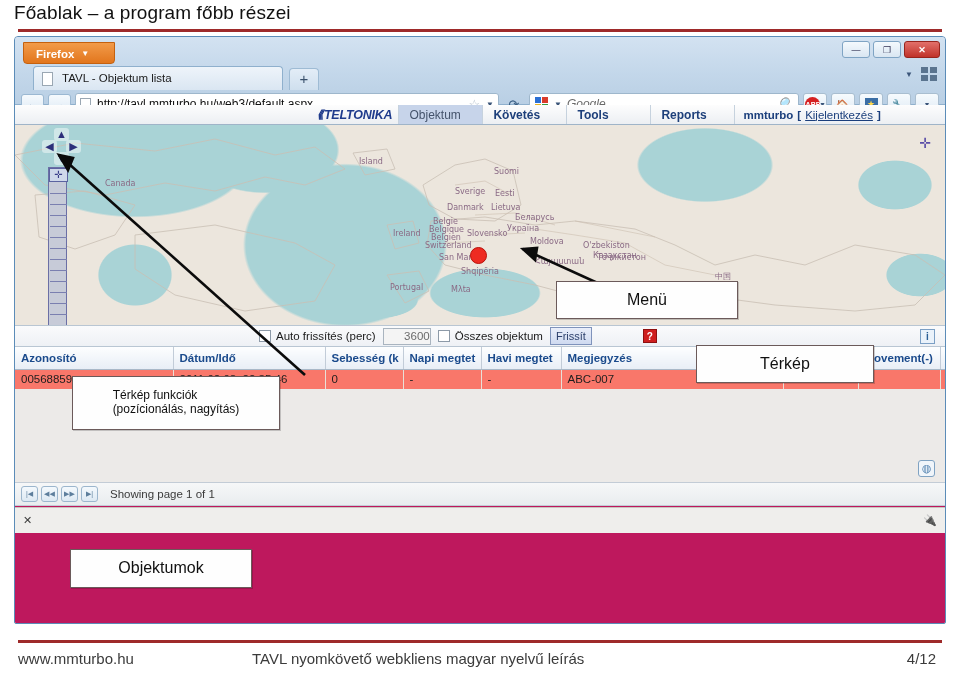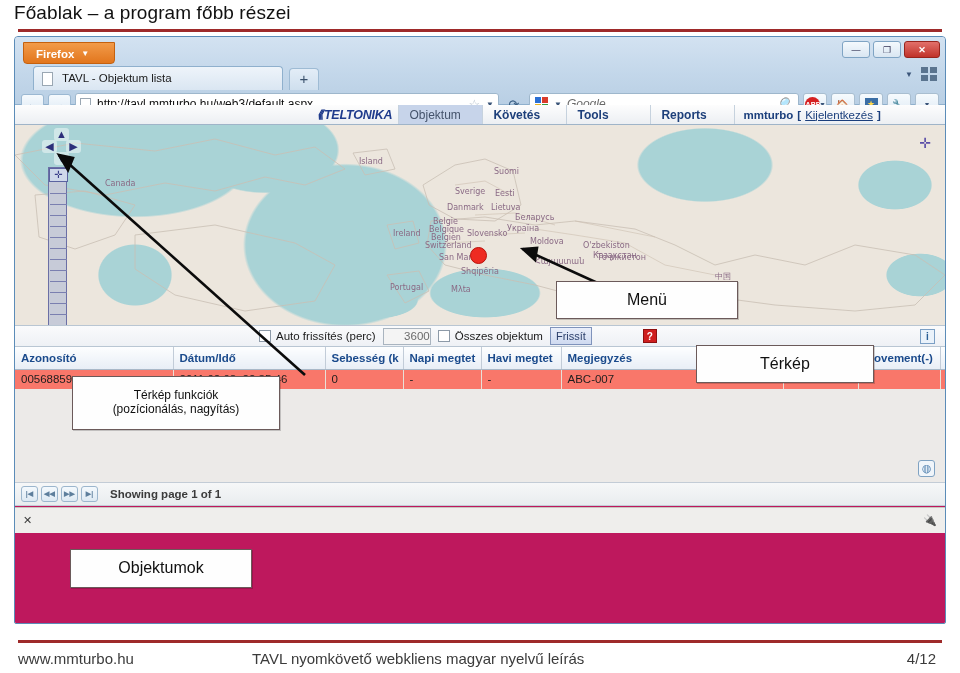--- a/index.html
+++ b/index.html
@@ -219,21 +219,21 @@
     background: #ee2b22; border: 1px solid #b71109;
   }
 
   
   .callout {
     position: absolute;
     background: #fefefe;
     border: 1px solid #6b5a5a;
     box-shadow: 1px 1px 0 rgba(0,0,0,.18);
     display: flex; align-items: center; justify-content: center;
-    text-align: center; color: #101010;
+    color: #101010;
     font-size: 16px; line-height: 1.15;
   }
   .callout.map-func { left: 57px; top: 271px; width: 208px; height: 54px; font-size: 12px; }
   .callout.menu { left: 541px; top: 176px; width: 182px; height: 38px; }
   .callout.map { left: 681px; top: 240px; width: 178px; height: 38px; }
   .callout.objects { left: 55px; top: 444px; width: 182px; height: 39px; }
   .arrow-svg { position: absolute; left: 0; top: 0; pointer-events: none; }
 
   
   .obj-toolbar {
@@ -289,21 +289,21 @@
   .bulb {
     position: absolute; right: 10px; top: 113px;
     width: 17px; height: 17px; border: 1px solid #7fa2c2; border-radius: 3px;
     background: #f0f5fa; color: #4d7fae; font-size: 11px;
     display: flex; align-items: center; justify-content: center;
   }
   .pager {
     position: absolute; left: 0; right: 0; top: 135px; height: 24px;
     background: linear-gradient(#f6f7f8, #e9ecef);
     border-top: 1px solid #c3ccd6; border-bottom: 1px solid #c3ccd6;
-    display: flex; align-items: center; gap: 3px; padding-left: 6px; font-weight: bold;
+    display: flex; align-items: center; gap: 3px; padding-left: 6px;
   }
   .pgbtn {
     width: 17px; height: 16px; border: 1px solid #9cb6cd; border-radius: 3px;
     background: linear-gradient(#f4f9fd, #dde9f3);
     color: #5d7e9c; font-size: 7px;
     display: flex; align-items: center; justify-content: center;
   }
   .pager-text { margin-left: 9px; font-size: 11.5px; color: #3b3b3b; }
   .statusbar {
     position: absolute; left: 0; right: 0; top: 160px; height: 26px;

